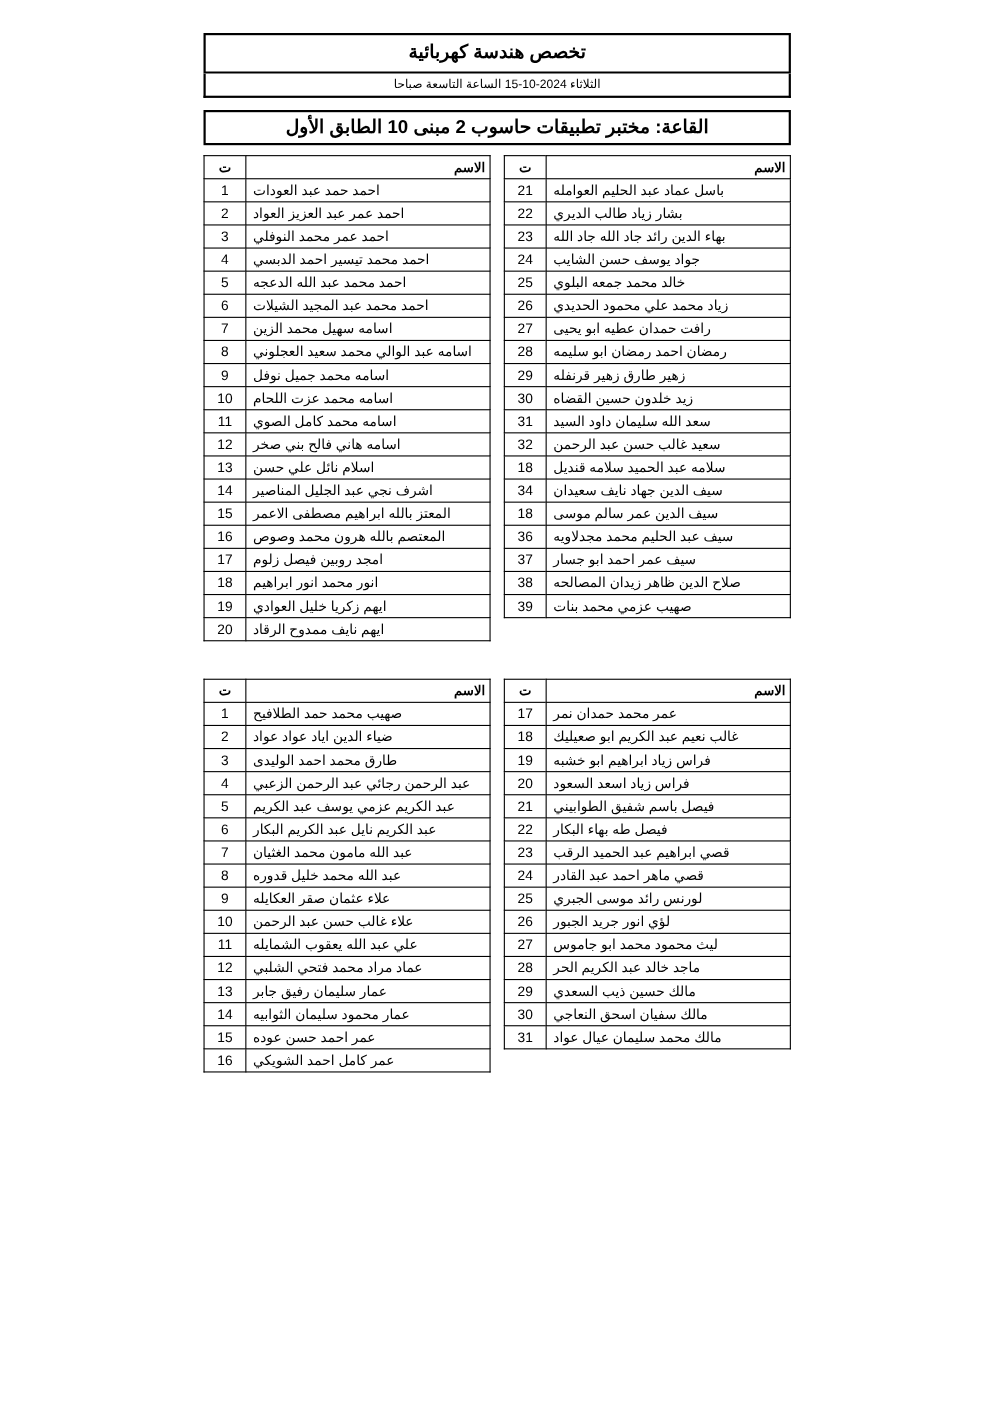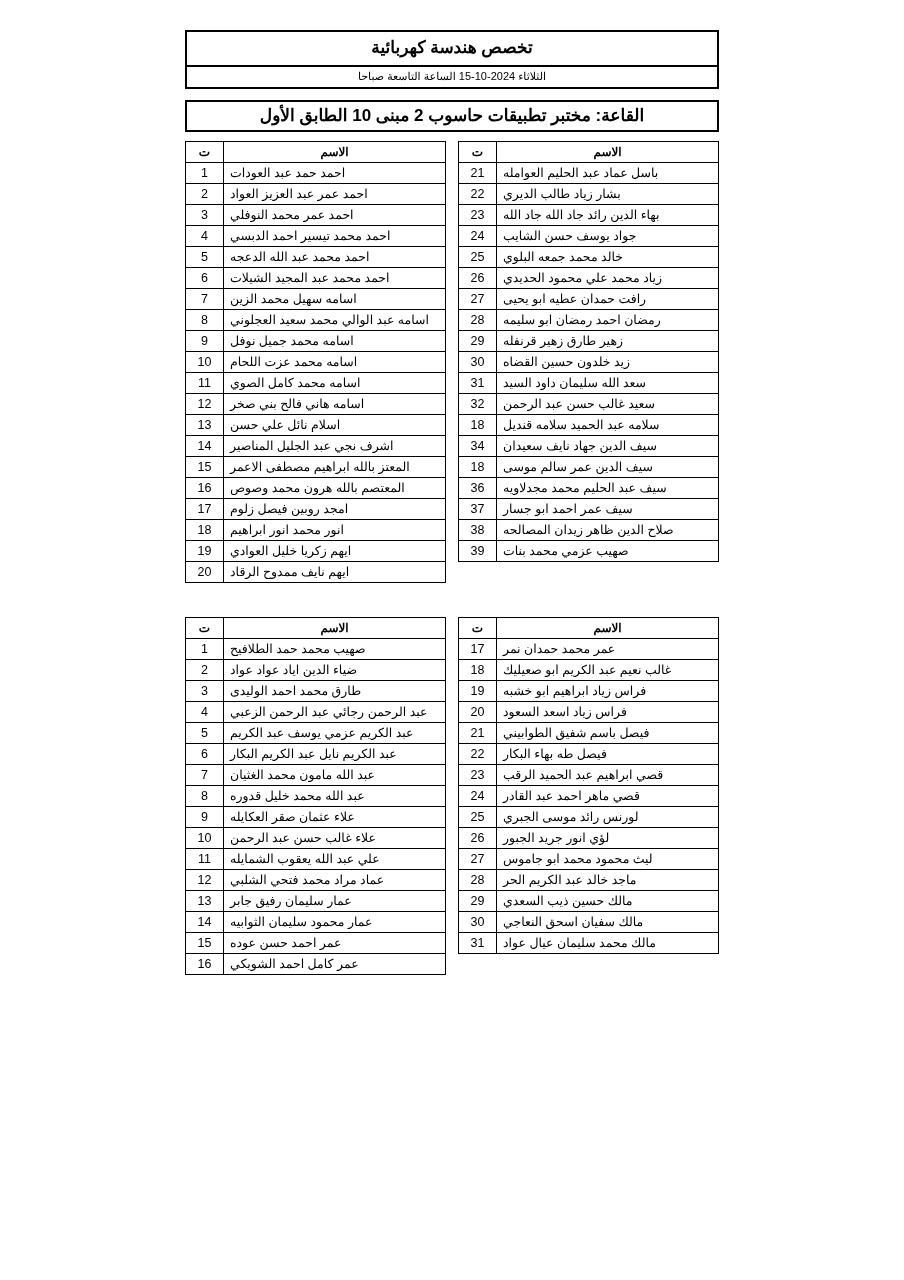--- a/index.html
+++ b/index.html
@@ -93,21 +93,21 @@
   table.names td {
     border: 1px solid #000;
     height: 21px;
     font-size: 12.5px;
     padding: 0 4px;
     vertical-align: middle;
     box-sizing: border-box;
   }
   table.names col.c-num { width: 38px; }
   table.names th.h-name {
-    text-align: center;
+    text-align: right;
     font-weight: bold;
     font-size: 12px;
   }
   table.names th.h-num {
     text-align: center;
     font-weight: bold;
     font-size: 12px;
   }
   table.names td.name {
     text-align: left;

